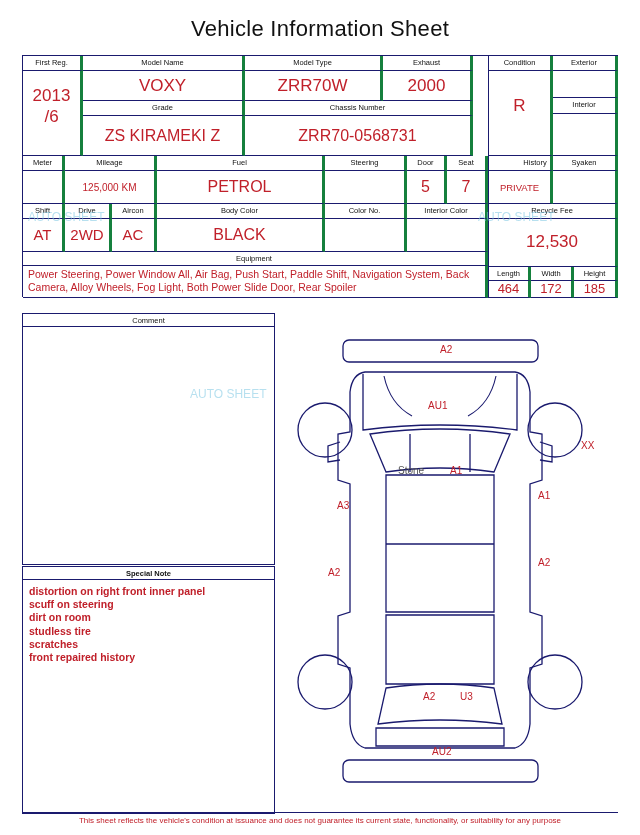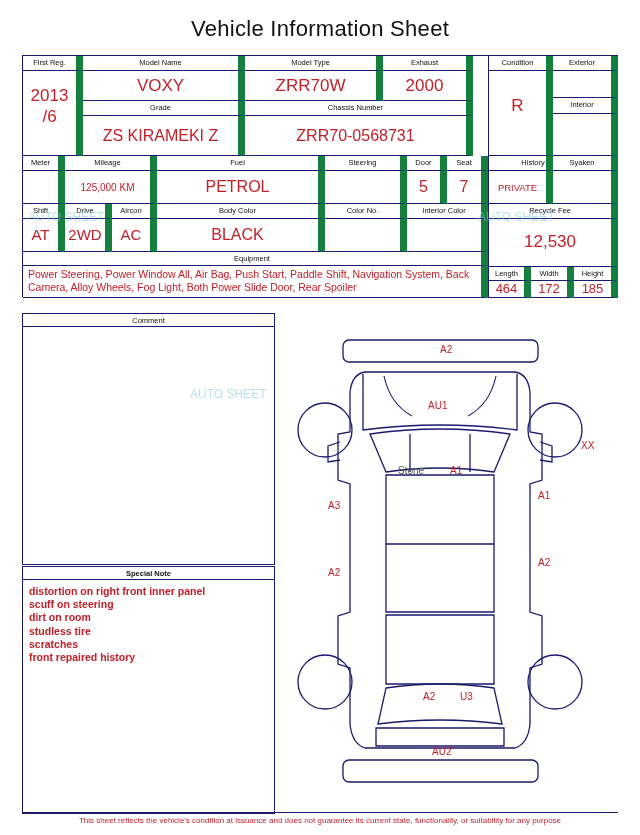--- a/index.html
+++ b/index.html
@@ -47,21 +47,21 @@
   .val-sm {
     font-size: 11px;
     color: #c0202a;
     text-align: center;
     line-height: 16px;
     white-space: nowrap;
   }
   .cell {
     position: absolute;
     box-sizing: border-box;
-    border-right: 7px solid #15803d;
+    border-right: 3px solid #15803d;
     border-bottom: 1px solid #1a1a6e;
     overflow: hidden;
   }
 
   .outer-main {
     position: absolute;
     left: 22px;
     top: 55px;
     width: 596px;
     height: 242px;
@@ -409,21 +409,21 @@
       </g>
     </svg>
 
     
     <div class="map-label" style="left:160px;top:32px;">A2</div>
     <div class="map-label" style="left:148px;top:88px;">AU1</div>
     <div class="map-label" style="left:254px;top:128px;margin-left:47px;">XX</div>
     <div class="map-label-dark" style="left:118px;top:153px;">Stone</div>
     <div class="map-label" style="left:170px;top:153px;">A1</div>
     <div class="map-label" style="left:258px;top:178px;">A1</div>
-    <div class="map-label" style="left:48px;top:188px;">A3</div>
+    <div class="map-label" style="left:57px;top:188px;">A3</div>
     <div class="map-label" style="left:48px;top:255px;">A2</div>
     <div class="map-label" style="left:258px;top:245px;">A2</div>
     <div class="map-label" style="left:143px;top:379px;">A2</div>
     <div class="map-label" style="left:180px;top:379px;">U3</div>
     <div class="map-label" style="left:152px;top:434px;">AU2</div>
   </div>
 
   <div class="footer-line"></div>
   <div class="footer">This sheet reflects the vehicle's condition at issuance and does not guarantee its current state, functionality, or suitability for any purpose</div>
 

